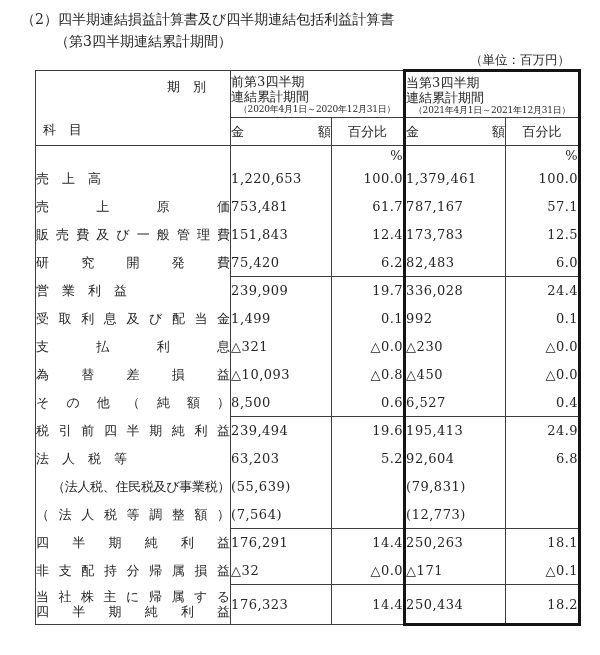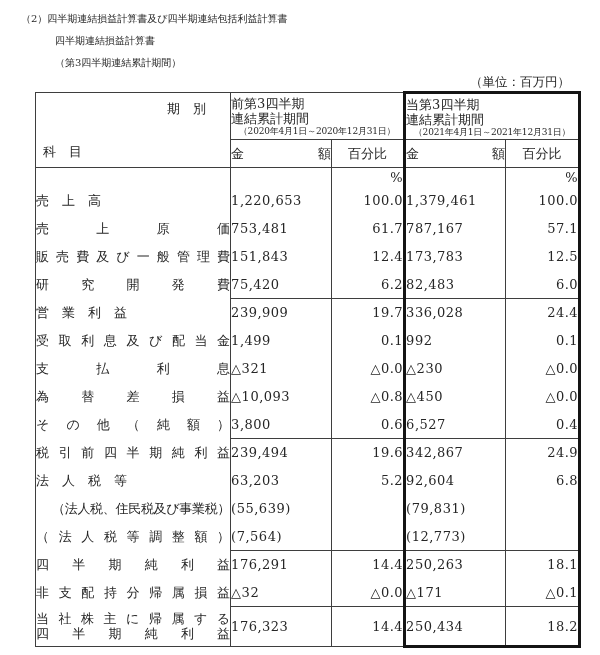--- a/index.html
+++ b/index.html
@@ -1,21 +1,21 @@
 <!DOCTYPE html>
 <html><head>
 <meta charset="utf-8">
 <style>
   html,body { margin:0; padding:0; }
   body {
     width:600px; height:655px; overflow:hidden;
     background:#ffffff; color:#262626;
     font-family:"DejaVu Serif","Liberation Serif",serif;
   }
-  .doc-head { padding:8px 0 0 21px; font-size:10px; line-height:22px; }
+  .doc-head { padding:8px 0 0 21px; font-size:14px; line-height:22px; }
   .h-indent { margin-left:34px; }
   .unit-note { width:570px; text-align:right; font-size:12.5px; line-height:15px; }
 
   table.fs { border-collapse:collapse; table-layout:fixed; margin:2px 0 0 35px; }
   table.fs td { padding:0; font-size:13px; vertical-align:middle; box-sizing:border-box; }
 
   
   .c1 { border-left:1.5px solid #3e3e3e; border-right:1px solid #3e3e3e; }
   .c2 { border-right:1px solid #3e3e3e; }
   .c4 { border-left:3px solid #141414; border-right:1px solid #3e3e3e; }
@@ -52,21 +52,20 @@
   .small { font-size:11px; letter-spacing:-0.3px; white-space:nowrap; }
   .two-line div { line-height:15px; }
   .amt { text-align:left; padding-right:16px; letter-spacing:0.5px; }
   .pct { text-align:right; padding-right:8px; letter-spacing:0.5px; }
 </style>
 </head>
 <body>
 
 <div class="doc-head">
   <div>（2）四半期連結損益計算書及び四半期連結包括利益計算書</div>
-  <div class="h-indent">四半期連結損益計算書</div>
   <div class="h-indent">（第3四半期連結累計期間）</div>
 </div>
 
 <div class="unit-note">（単位：百万円）</div>
 
 <table class="fs">
   <colgroup>
     <col style="width:186px">
       <col style="width:101px">
       <col style="width:73px">
@@ -159,31 +158,31 @@
   </tr>
   <tr class="dr">
     <td class="c1 lbl ind spread">為 替 差 損 益</td>
     <td class="c2 amt">△10,093</td>
     <td class="pct">△0.8</td>
     <td class="c4 amt">△450</td>
     <td class="c5 pct">△0.0</td>
   </tr>
   <tr class="dr">
     <td class="c1 lbl ind spread">そ の 他 （ 純 額 ）</td>
-    <td class="c2 amt">3,800</td>
+    <td class="c2 amt">8,500</td>
     <td class="pct">0.6</td>
     <td class="c4 amt">6,527</td>
     <td class="c5 pct">0.4</td>
   </tr>
 
   <tr class="dr gs">
     <td class="c1 lbl spread">税 引 前 四 半 期 純 利 益</td>
     <td class="c2 amt">239,494</td>
     <td class="pct">19.6</td>
-    <td class="c4 amt">342,867</td>
+    <td class="c4 amt">195,413</td>
     <td class="c5 pct">24.9</td>
   </tr>
   <tr class="dr">
     <td class="c1 lbl ind">法　人　税　等</td>
     <td class="c2 amt">63,203</td>
     <td class="pct">5.2</td>
     <td class="c4 amt">92,604</td>
     <td class="c5 pct">6.8</td>
   </tr>
   <tr class="dr">

